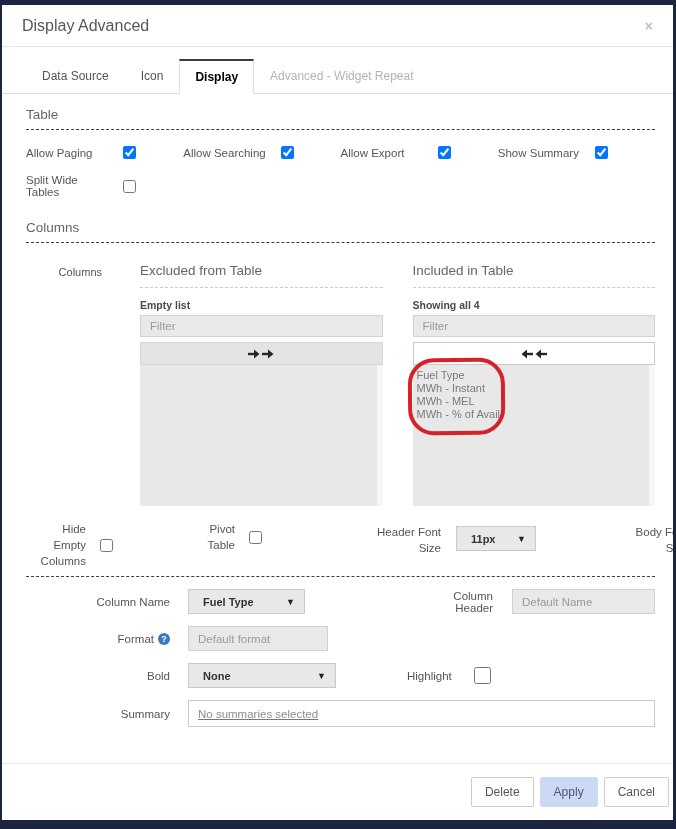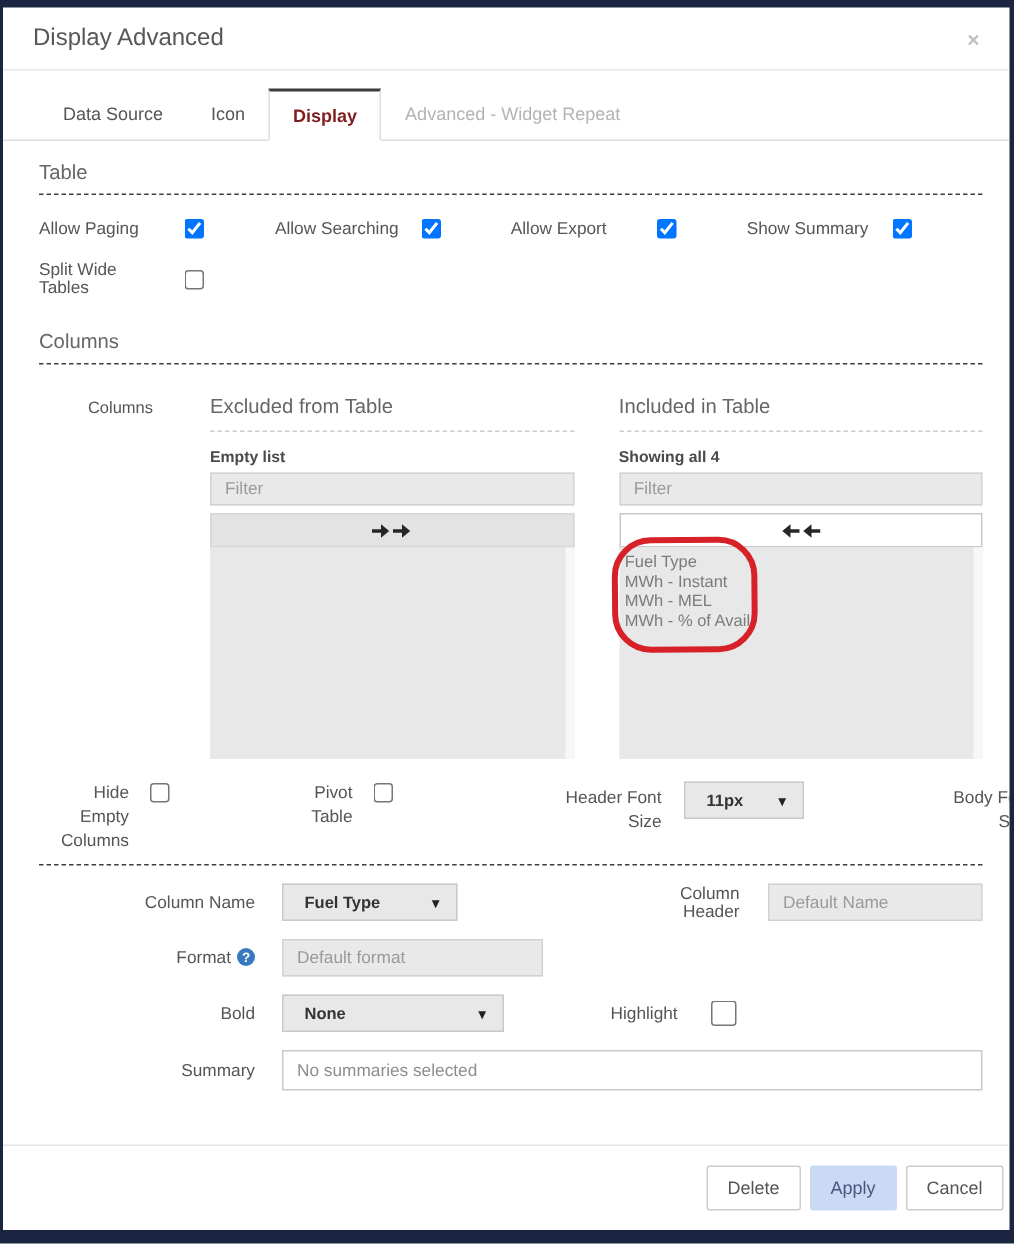--- a/index.html
+++ b/index.html
@@ -26,21 +26,21 @@
   }
   .modal-title { font-size: 16px; color: #575757; font-weight: 400; }
   .close-btn { color: #c0c0c0; font-size: 14px; font-weight: bold; cursor: pointer; }
   
   .tabs { display: flex; padding: 12px 24px 0; border-bottom: 1px solid #ddd; flex: 0 0 auto; }
   .tab {
     font-size: 12px; color: #555; padding: 9px 15px; cursor: pointer;
     border: 1px solid transparent; margin-bottom: -1px;
   }
   .tab.active {
-    font-weight: bold; color: #7f1d1d; background: #fff;
+    font-weight: bold; color: #000000; background: #fff;
     border: 1px solid #ddd; border-top: 2px solid #3c3c3c; border-bottom: 1px solid #fff;
   }
   .tab.disabled { color: #b3b3b3; }
   
   .content { padding: 0 18px 0 24px; flex: 1 1 auto; }
   .section-heading { font-size: 13.5px; color: #666; margin-top: 13px; }
   .dashed { border: none; border-bottom: 1px dashed #3d3d3d; margin-top: 7px; }
   
   .check-grid { display: grid; grid-template-columns: 1fr 1fr 1fr 1fr; margin-top: 16px; }
   .check-cell { display: flex; align-items: center; }
@@ -70,21 +70,21 @@
   .scroll-track { position: absolute; top: 0; right: 0; bottom: 0; width: 6px; background: #f7f7f7; }
   .list-items { padding-top: 3px; }
   .list-item { font-size: 11px; color: #7b7b7b; padding: 0.5px 0 0.5px 4px; cursor: pointer; }
   .annotation-oval {
     position: absolute; left: -5px; top: -7px; width: 97px; height: 77px;
     border: 4px solid #d62128; border-radius: 26px;
     pointer-events: none; transform: rotate(-0.5deg);
   }
   
   .sub-row { display: flex; align-items: flex-start; margin-top: 15px; }
-  .sub-cell { display: flex; align-items: flex-start; }
+  .sub-cell { display: flex; align-items: center; }
   .sub-label { font-size: 11.5px; color: #555; text-align: right; line-height: 16px; }
   .sub-row input[type=checkbox] { width: 13px; height: 13px; margin-left: 14px; margin-top: 1px; }
   .w-hide { flex: 0 0 52px; margin-left: 8px; }
   .w-pivot { flex: 0 0 44px; margin-left: 78px; }
   .w-hfs { flex: 0 0 84px; margin-left: 95px; margin-top: 3px; }
   .w-bfs { flex: 0 0 74px; margin-left: 78px; margin-top: 3px; }
   .dropdown {
     background: #e8e8e8; border: 1px solid #c9c9c9; height: 25px;
     display: flex; align-items: center; justify-content: space-between;
     font-size: 11px; font-weight: bold; color: #333;
@@ -103,21 +103,21 @@
   }
   .input-gray::placeholder { color: #9a9a9a; }
   .help-icon {
     display: inline-block; width: 12px; height: 12px; border-radius: 50%;
     background: #3a79c1; color: #fff; font-size: 9px; font-weight: bold;
     text-align: center; line-height: 12px; margin-left: 4px; vertical-align: 1px;
   }
   .highlight-cb { width: 17px; height: 17px; margin-left: 22px; }
   .summary-input {
     flex: 1 1 auto; height: 27px; background: #fff; border: 1px solid #c9c9c9;
-    font-family: "Liberation Sans", sans-serif; font-size: 11.5px; color: #777; padding: 11px 9px;
+    font-family: "Liberation Sans", sans-serif; font-size: 11.5px; color: #777; padding: 11px 9px; text-decoration: underline;
   }
   .summary-input::placeholder { color: #8d8d8d; }
   
   .modal-footer {
     margin-top: auto; flex: 0 0 auto;
     border-top: 1px solid #e6e6e6;
     padding: 13px 4px; display: flex; justify-content: flex-end; gap: 6px;
   }
   .btn {
     font-family: "Liberation Sans", sans-serif;
@@ -253,21 +253,21 @@
       <div class="dropdown dd-wide">
         <span>Fuel Type</span>
         <span class="dd-caret">▼</span>
       </div>
       <span class="adv-label2" style="margin-left:128px">Column Header</span>
       <input class="input-gray" style="width: 143px; margin-left: 19px;" placeholder="Default Name">
     </div>
 
     <div class="adv-row">
       <span class="adv-label"><span>Format</span><span class="help-icon">?</span></span>
-      <input class="input-gray" style="width: 174px;" placeholder="Default format">
+      <input class="input-gray" style="width: 140px;" placeholder="Default format">
     </div>
 
     <div class="adv-row">
       <span class="adv-label">Bold</span>
       <div class="dropdown dd-wide">
         <span>None</span>
         <span class="dd-caret">▼</span>
       </div>
       <span class="adv-label2" style="margin-left:71px">Highlight</span>
       <input type="checkbox" class="highlight-cb" style="">

